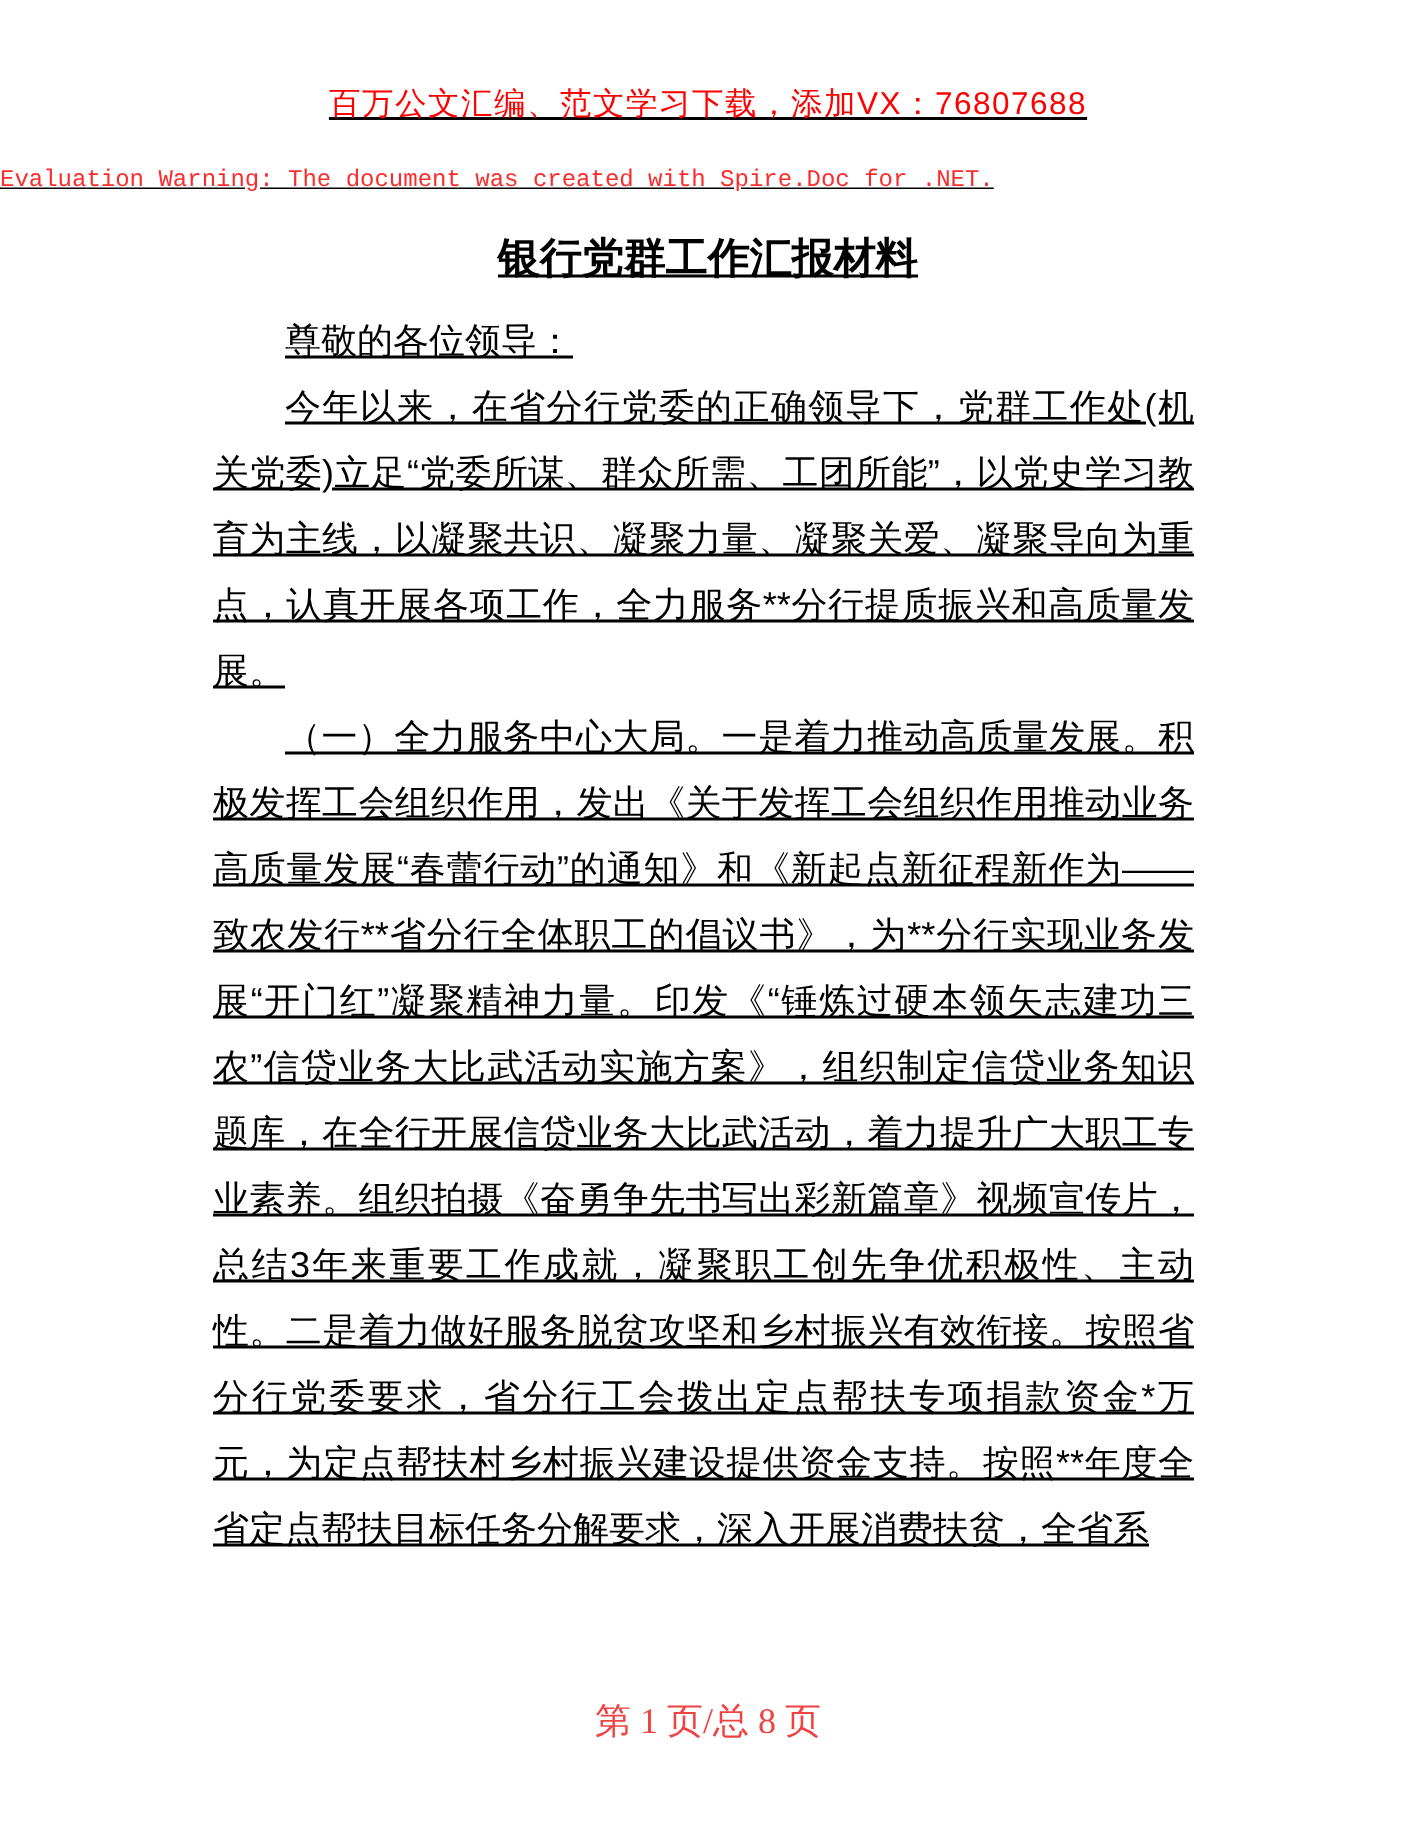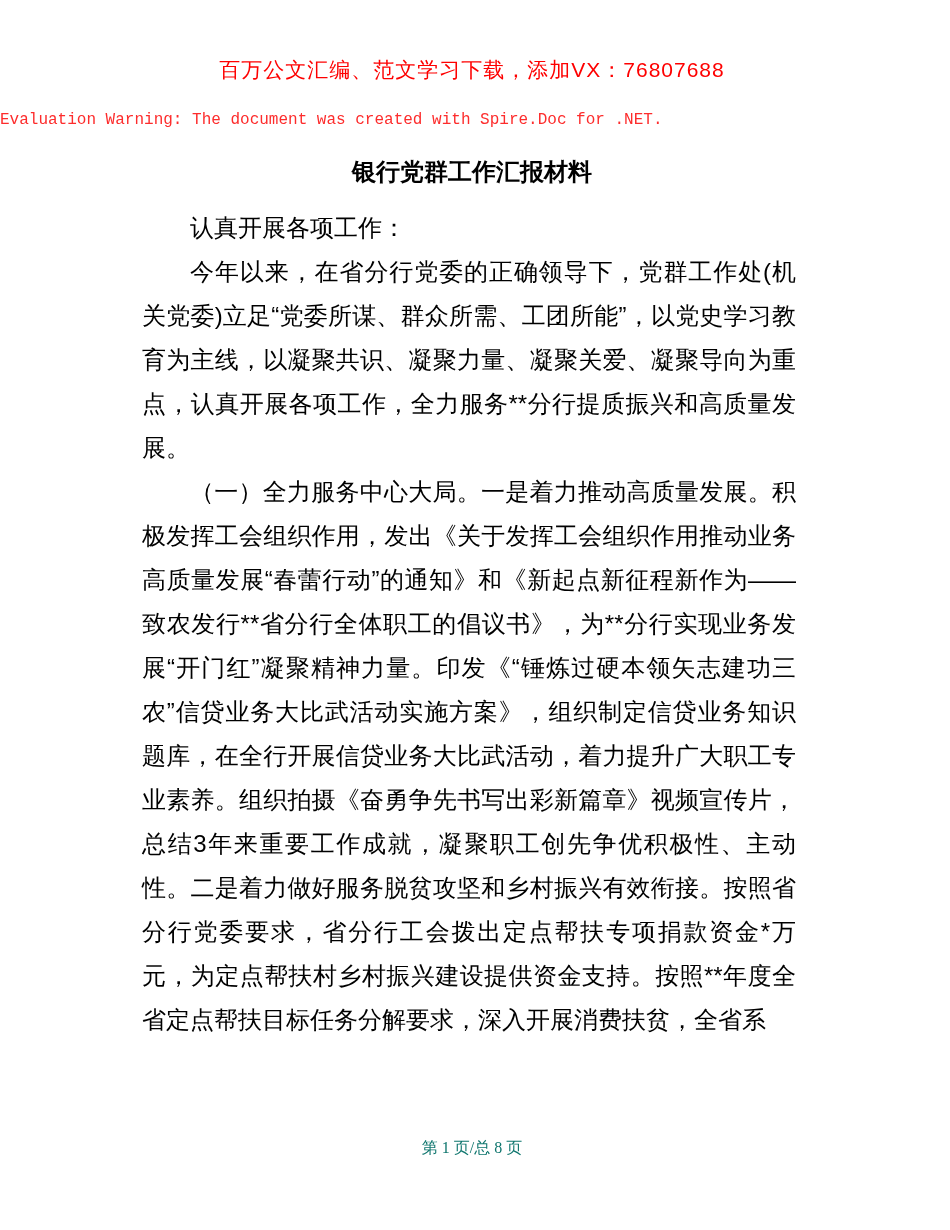--- a/index.html
+++ b/index.html
@@ -8,41 +8,42 @@
     background: #ffffff;
   }
   .page {
     position: relative;
     width: 944px;
     height: 1230px;
     background: #ffffff;
     overflow: hidden;
     font-family: "Liberation Sans", "DejaVu Sans", sans-serif;
     color: #000000;
+    text-decoration: underline;
   }
   .promo {
     padding-top: 57px;
     text-align: center;
     font-size: 21px;
     line-height: 25px;
     letter-spacing: 1px;
     color: #fe0000;
     font-weight: 500;
   }
   .warning {
     margin-top: 28px;
     font-family: "Liberation Mono", "DejaVu Sans Mono", monospace;
     font-size: 16px;
     line-height: 20px;
     color: #fd2c2c;
   }
   .doc-title {
     margin: 22px 0 0 0;
     text-align: center;
-    font-size: 24px;
+    font-size: 28px;
     line-height: 39px;
     font-weight: bold;
     color: #000000;
   }
   .doc-body {
     margin: 15px 148px 0 142px;
     font-size: 24px;
     line-height: 44px;
     text-align: justify;
     color: #000000;
@@ -54,39 +55,39 @@
   .doc-body p.section-heading {
     margin: 9px 0 9px 0;
   }
   .page-footer {
     position: absolute;
     left: 0;
     right: 0;
     bottom: 72px;
     text-align: center;
     font-family: "Liberation Serif", "DejaVu Serif", serif;
-    font-size: 16px;
+    font-size: 24px;
     line-height: 20px;
-    color: #0f766e;
+    color: #ef4444;
     margin-top: 43px;
   }
 </style>
 </head>
 <body>
 
 <div class="page">
 
   <div class="promo">百万公文汇编、范文学习下载，添加VX：76807688</div>
 
   <div class="warning">Evaluation Warning: The document was created with Spire.Doc for .NET.</div>
 
   <h1 class="doc-title">银行党群工作汇报材料</h1>
 
   <div class="doc-body">
-    <p>认真开展各项工作：</p>
+    <p>尊敬的各位领导：</p>
     <p>今年以来，在省分行党委的正确领导下，党群工作处(机关党委)立足“党委所谋、群众所需、工团所能”，以党史学习教育为主线，以凝聚共识、凝聚力量、凝聚关爱、凝聚导向为重点，认真开展各项工作，全力服务**分行提质振兴和高质量发展。</p>
     <p>（一）全力服务中心大局。一是着力推动高质量发展。积极发挥工会组织作用，发出《关于发挥工会组织作用推动业务高质量发展“春蕾行动”的通知》和《新起点新征程新作为——致农发行**省分行全体职工的倡议书》，为**分行实现业务发展“开门红”凝聚精神力量。印发《“锤炼过硬本领矢志建功三农”信贷业务大比武活动实施方案》，组织制定信贷业务知识题库，在全行开展信贷业务大比武活动，着力提升广大职工专业素养。组织拍摄《奋勇争先书写出彩新篇章》视频宣传片，总结3年来重要工作成就，凝聚职工创先争优积极性、主动性。二是着力做好服务脱贫攻坚和乡村振兴有效衔接。按照省分行党委要求，省分行工会拨出定点帮扶专项捐款资金*万元，为定点帮扶村乡村振兴建设提供资金支持。按照**年度全省定点帮扶目标任务分解要求，深入开展消费扶贫，全省系</p>
   </div>
 
   <div class="page-footer">
     <span>第 1 页/总 8 页</span>
   </div>
 
 </div>
 

